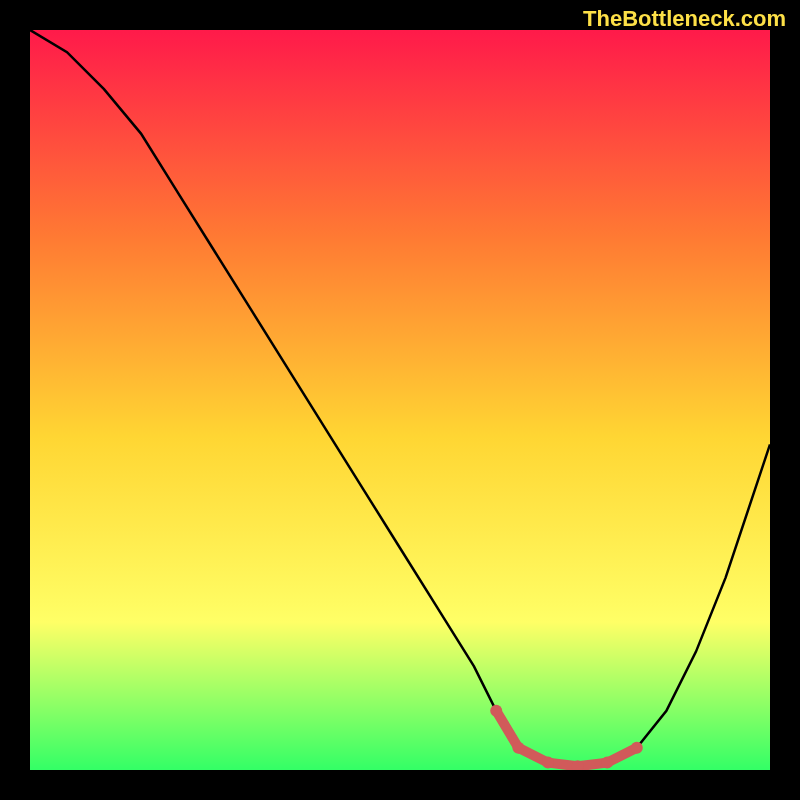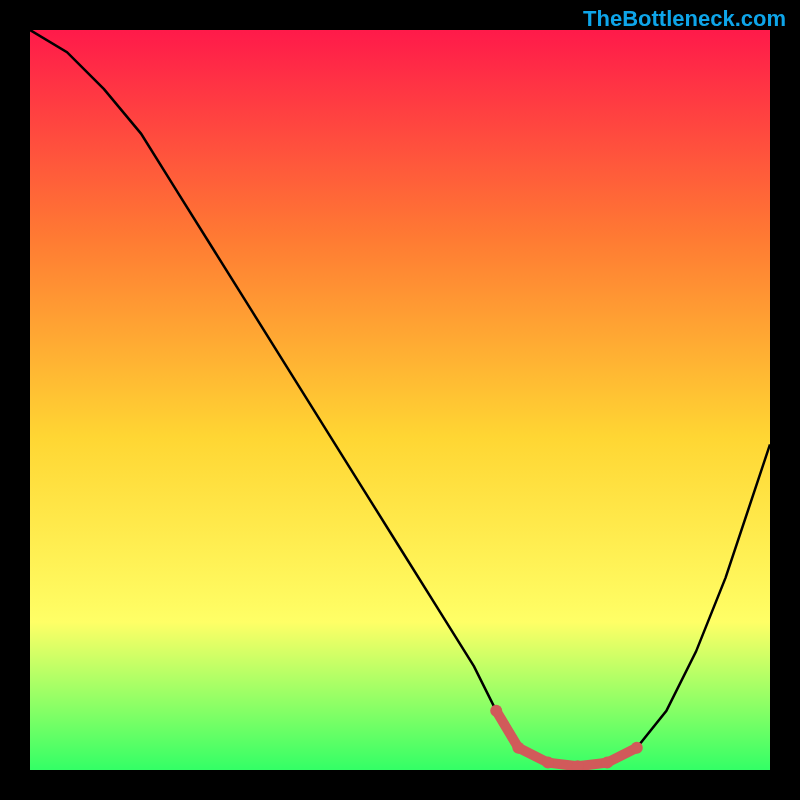--- a/index.html
+++ b/index.html
@@ -10,21 +10,21 @@
     position: relative;
     background: #000;
   }
   .watermark {
     position: absolute;
     top: 6px;
     right: 14px;
     font-family: Arial, sans-serif;
     font-size: 22px;
     font-weight: bold;
-    color: #0ea5e9;
+    color: #fde047;
     z-index: 10;
   }
   .plot-area {
     position: absolute;
     left: 30px;
     top: 30px;
     width: 740px;
     height: 740px;
   }
   svg { display: block; }

